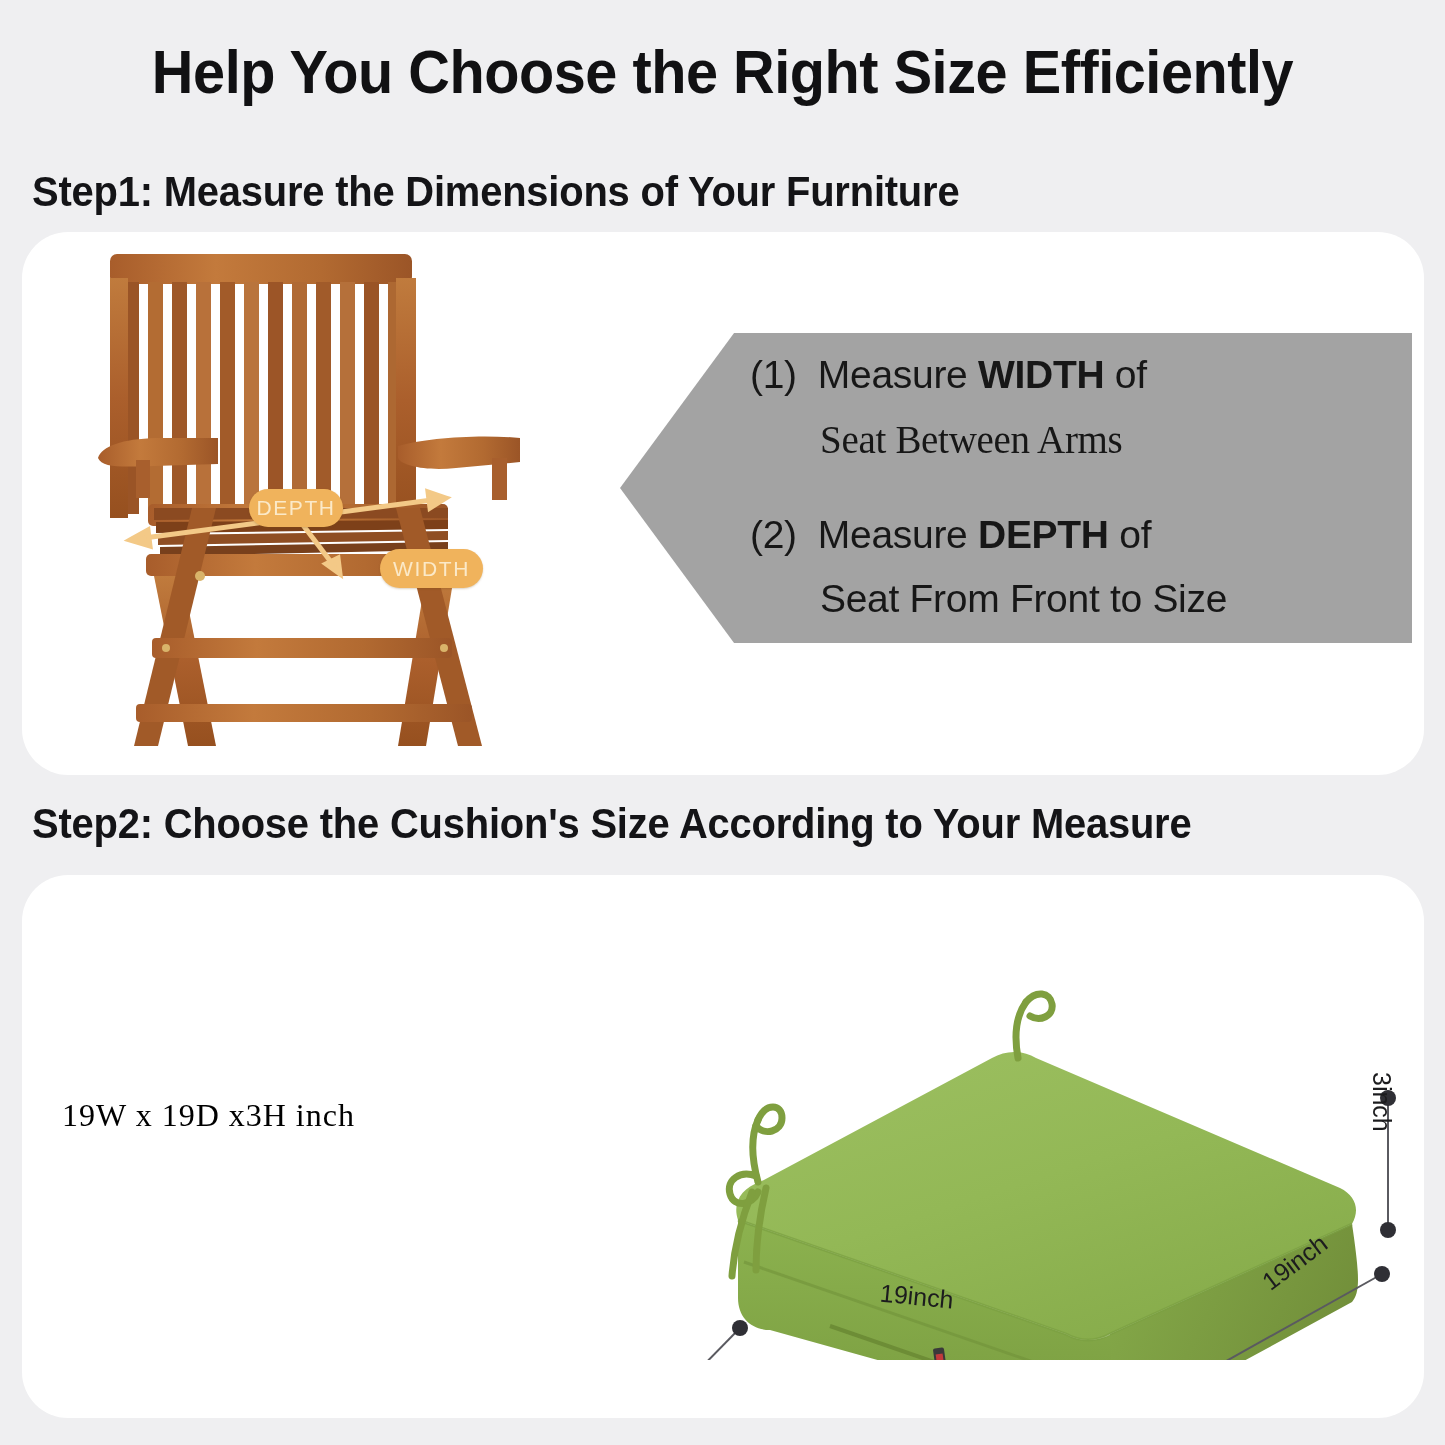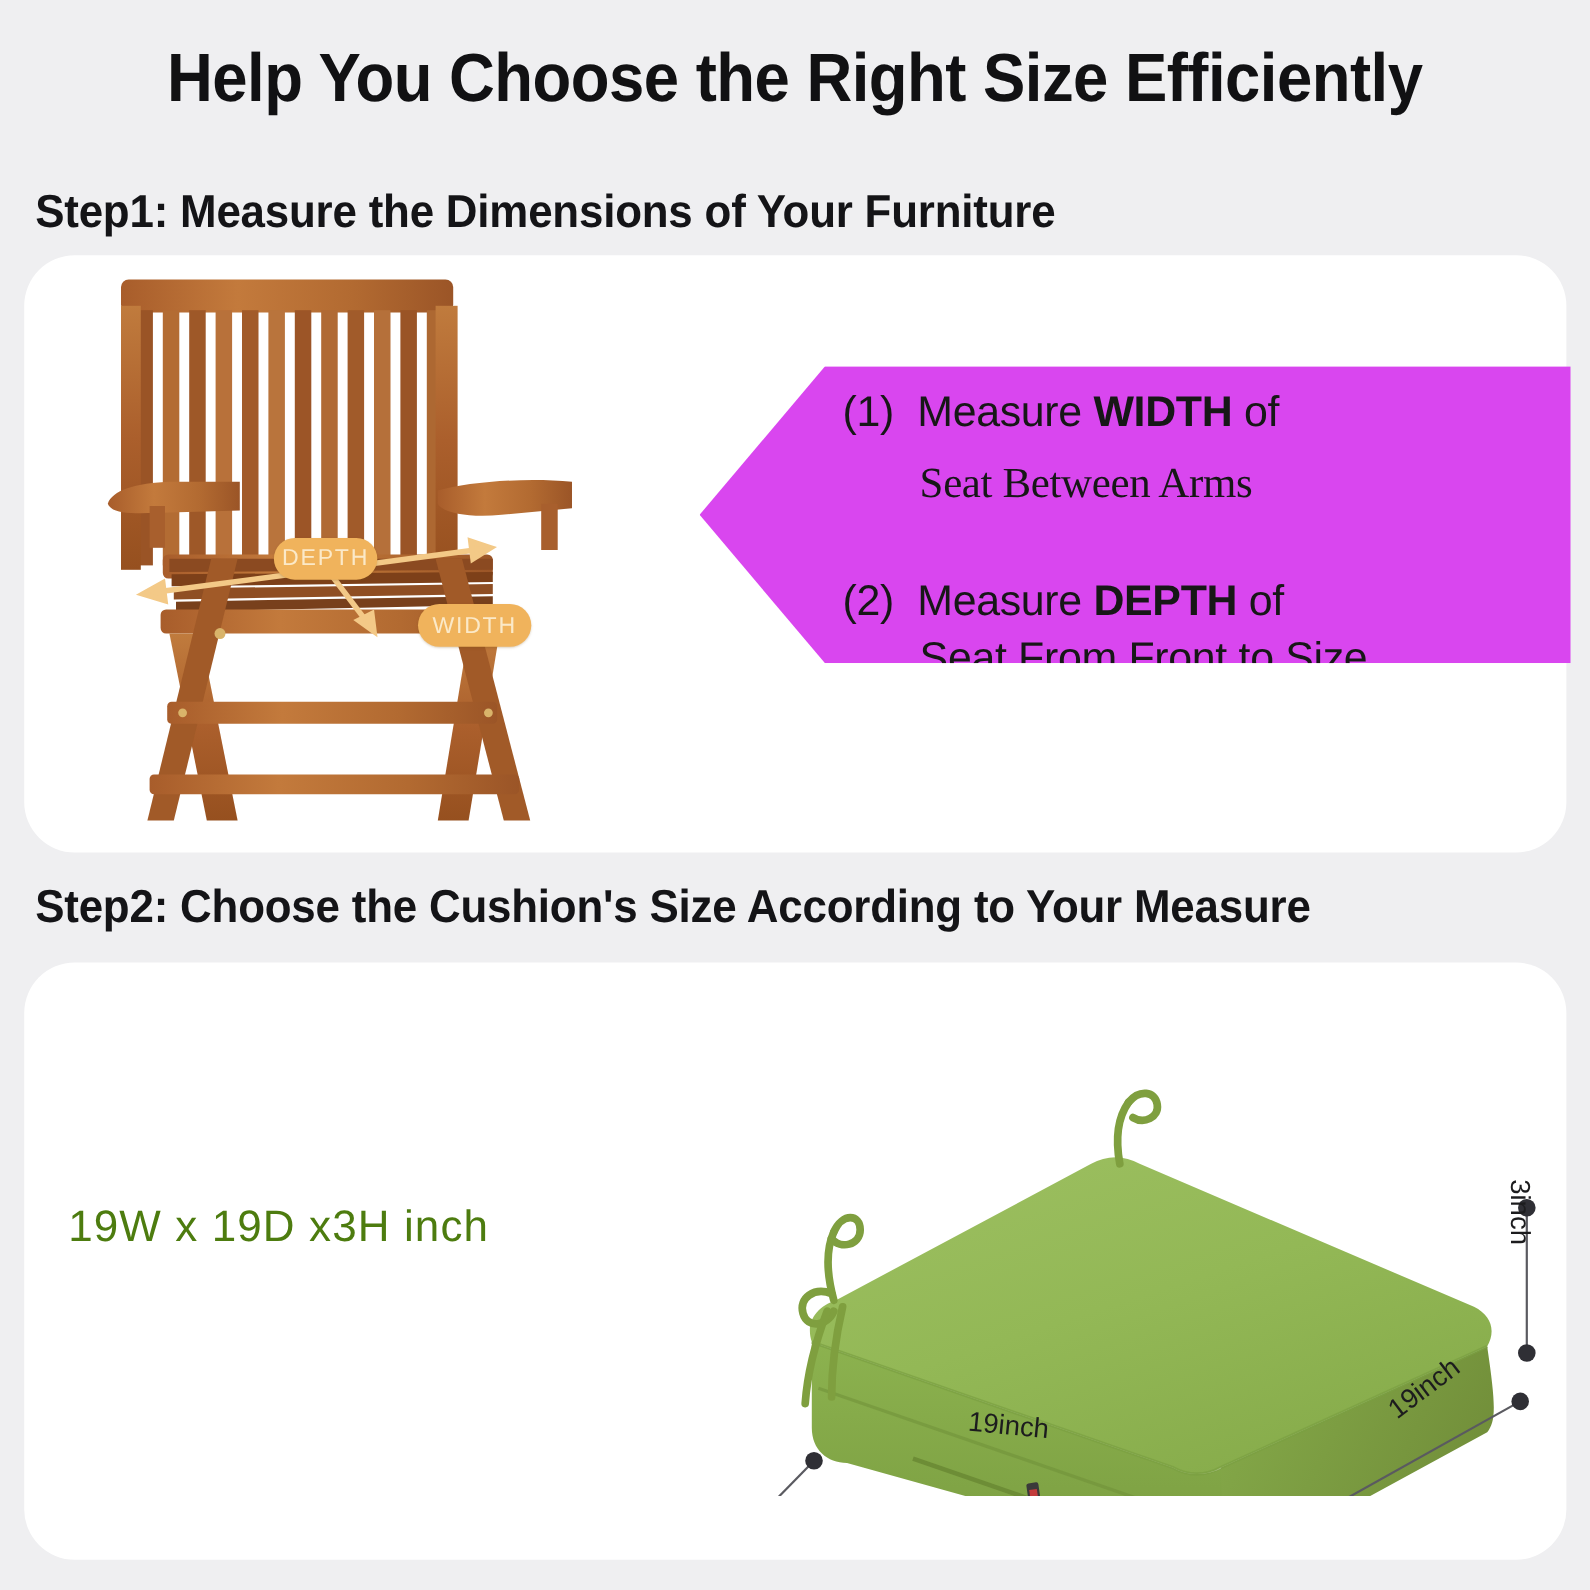--- a/index.html
+++ b/index.html
@@ -81,50 +81,50 @@
   #pill-depth {
     left: 249px; top: 489px; width: 94px; height: 38px; font-size: 21px;
   }
   #pill-width {
     left: 380px; top: 549px; width: 103px; height: 39px; font-size: 21px;
   }
 
   
   #callout {
     position: absolute;
-    left: 636px;
+    left: 620px;
     top: 333px;
     width: 792px;
-    height: 270px;
-    background: #d946ef;
+    height: 310px;
+    background: #a3a3a3;
     clip-path: polygon(0% 50%, 14.4% 0%, 100% 0%, 100% 100%, 14.4% 100%);
   }
   .callout-line {
     position: absolute;
     left: 130px;
     font-size: 39px;
     color: #171717;
     font-family: "Liberation Sans", sans-serif;
     white-space: nowrap;
     letter-spacing: -0.3px;
   }
   .callout-line b { font-weight: 700; }
   #cl-1a { top: 20px; }
   #cl-1b { top: 84px; left: 200px; font-family: Liberation Serif, serif; }
-  #cl-2a { top: 180px; margin-top: 12px; }
+  #cl-2a { top: 180px; }
   #cl-2b { top: 244px; left: 200px; }
 
   
   #size-list {
     position: absolute;
     left: 62px;
     top: 1085px;
-    font-family: Liberation Sans, sans-serif;
-    font-size: 40px;
-    color: #4d7c0f;
+    font-family: Liberation Serif, serif;
+    font-size: 32px;
+    color: #000000;
     line-height: 61px;
     letter-spacing: 1px;
   }
   #size-list div { white-space: pre; }
 
   
   #cushion-figure {
     position: absolute;
     left: 640px;
     top: 930px;

